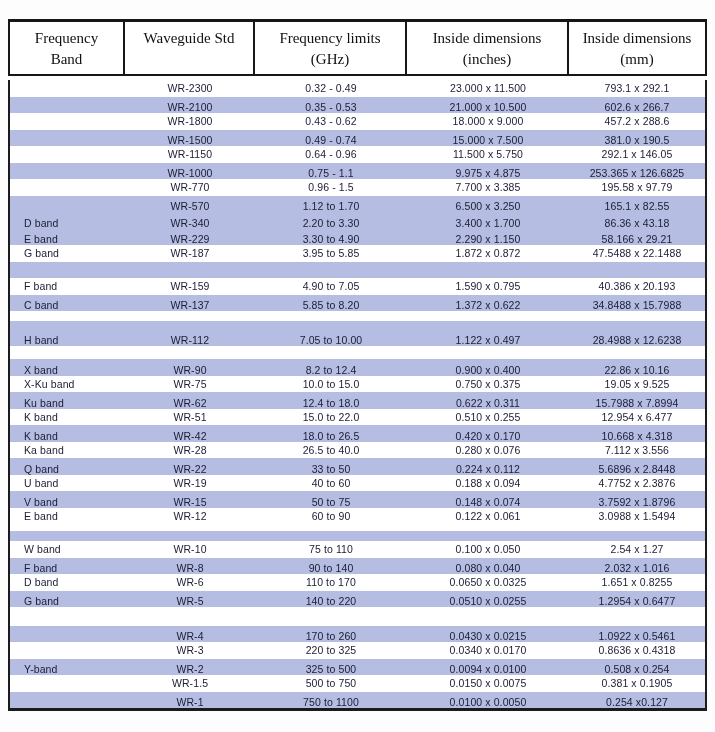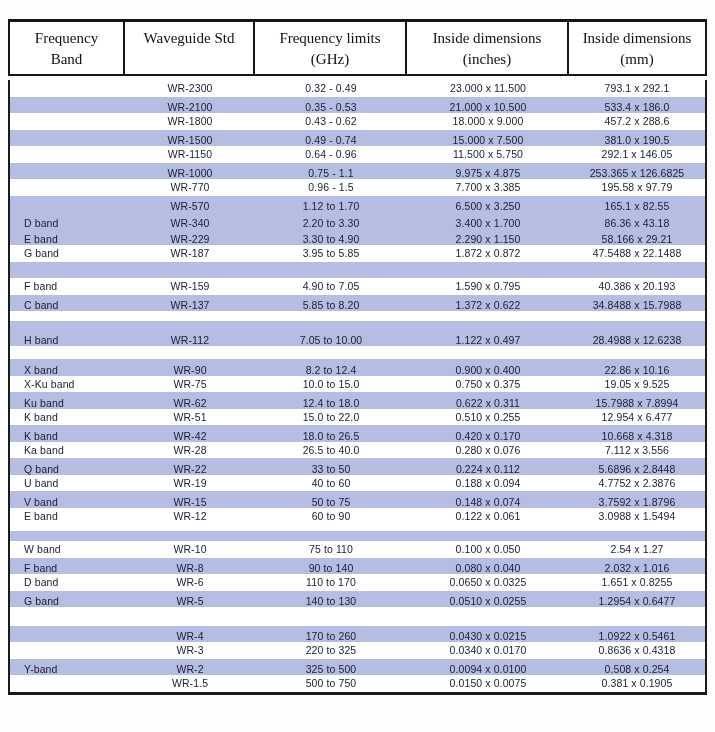--- a/index.html
+++ b/index.html
@@ -75,21 +75,21 @@
         <div class="c c2">WR-2300</div>
         <div class="c c3">0.32 - 0.49</div>
         <div class="c c4">23.000 x 11.500</div>
         <div class="c c5">793.1 x 292.1</div>
       </div>
       <div class="row blue">
         <div class="c c1"></div>
         <div class="c c2">WR-2100</div>
         <div class="c c3">0.35 - 0.53</div>
         <div class="c c4">21.000 x 10.500</div>
-        <div class="c c5">533.4 x 186.0</div>
+        <div class="c c5">602.6 x 266.7</div>
       </div>
       <div class="row">
         <div class="c c1"></div>
         <div class="c c2">WR-1800</div>
         <div class="c c3">0.43 - 0.62</div>
         <div class="c c4">18.000 x 9.000</div>
         <div class="c c5">457.2 x 288.6</div>
       </div>
       <div class="row blue">
         <div class="c c1"></div>
@@ -290,21 +290,21 @@
       <div class="row">
         <div class="c c1">D band</div>
         <div class="c c2">WR-6</div>
         <div class="c c3">110 to 170</div>
         <div class="c c4">0.0650 x 0.0325</div>
         <div class="c c5">1.651 x 0.8255</div>
       </div>
       <div class="row blue">
         <div class="c c1">G band</div>
         <div class="c c2">WR-5</div>
-        <div class="c c3">140 to 130</div>
+        <div class="c c3">140 to 220</div>
         <div class="c c4">0.0510 x 0.0255</div>
         <div class="c c5">1.2954 x 0.6477</div>
       </div>
       <div class="row" style="height: 18.5px;">
         <div class="c c1"></div>
         <div class="c c2"></div>
         <div class="c c3"></div>
         <div class="c c4"></div>
         <div class="c c5"></div>
       </div>
@@ -329,15 +329,22 @@
         <div class="c c4">0.0094 x 0.0100</div>
         <div class="c c5">0.508 x 0.254</div>
       </div>
       <div class="row">
         <div class="c c1"></div>
         <div class="c c2">WR-1.5</div>
         <div class="c c3">500 to 750</div>
         <div class="c c4">0.0150 x 0.0075</div>
         <div class="c c5">0.381 x 0.1905</div>
       </div>
+      <div class="row blue">
+        <div class="c c1"></div>
+        <div class="c c2">WR-1</div>
+        <div class="c c3">750 to 1100</div>
+        <div class="c c4">0.0100 x 0.0050</div>
+        <div class="c c5">0.254 x0.127</div>
+      </div>
     </div>
 
 </div>
 
 </body></html>

